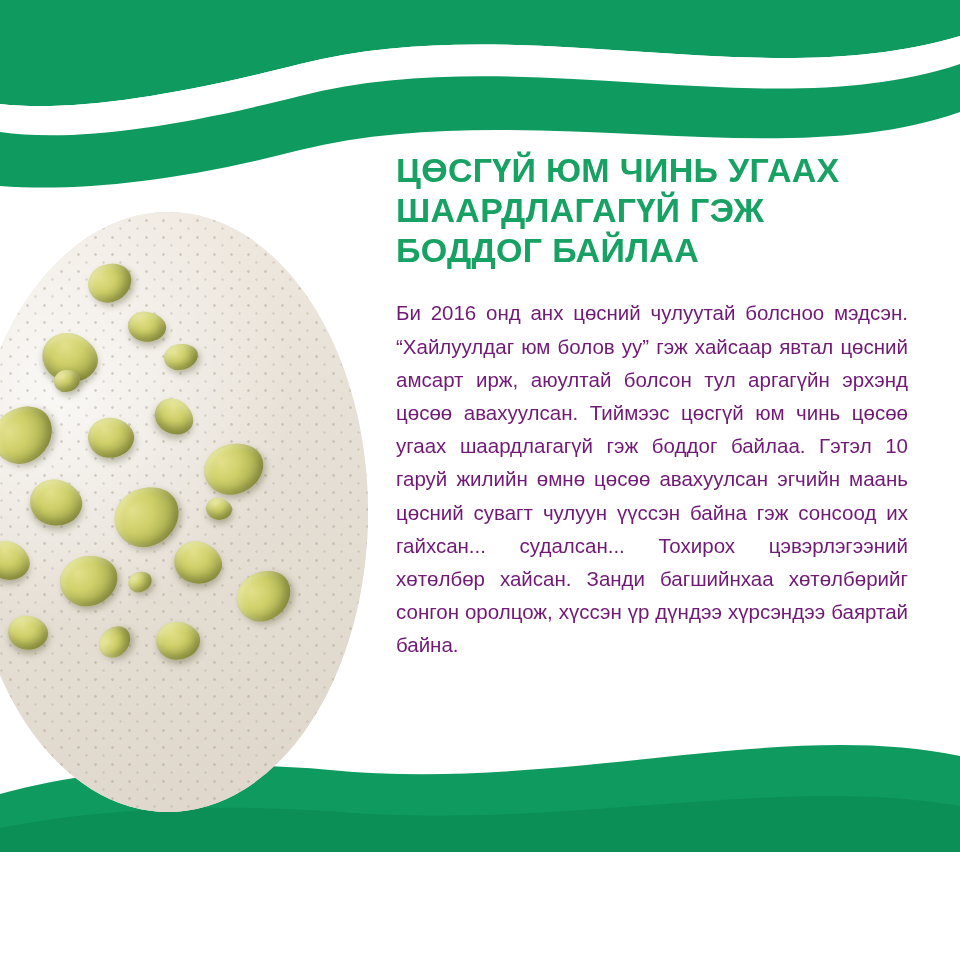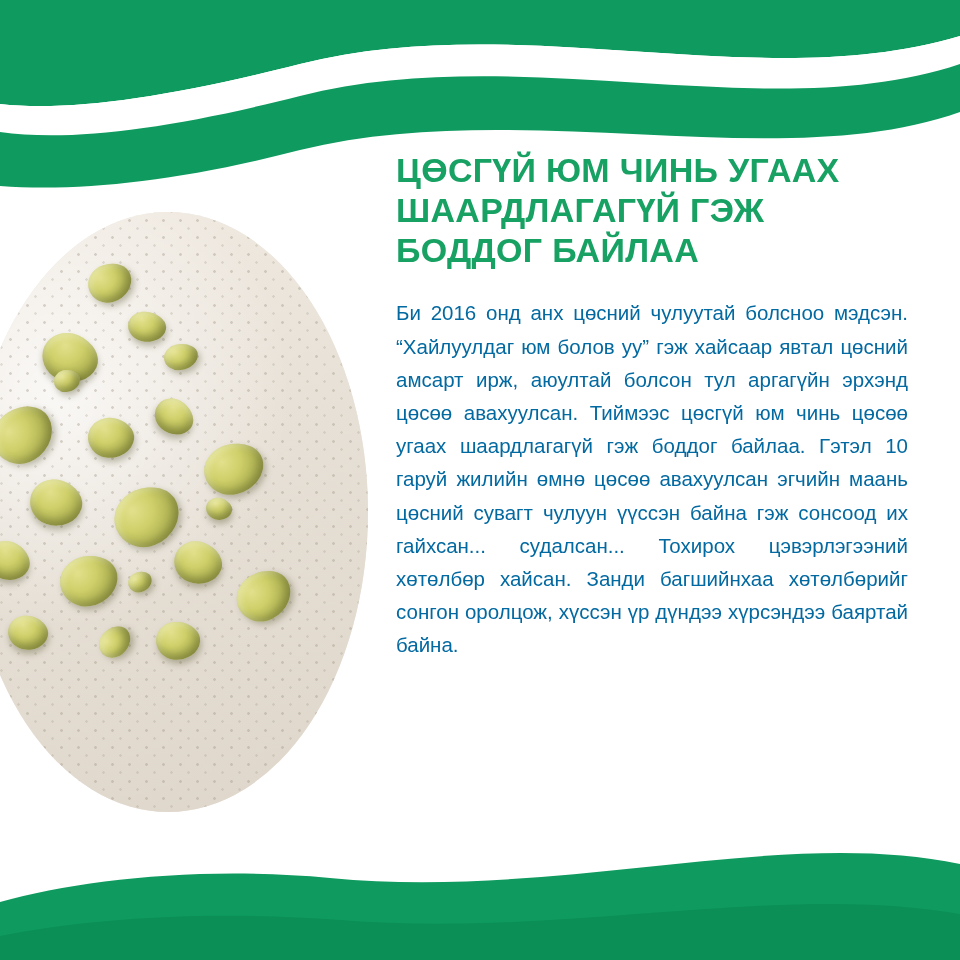--- a/index.html
+++ b/index.html
@@ -9,21 +9,21 @@
   body {
     width: 960px;
     height: 960px;
     background: #ffffff;
     font-family: "Liberation Sans", sans-serif;
     overflow: hidden;
   }
   .poster {
     position: relative;
     width: 960px;
-    height: 960px;
+    height: 852px;
     background: #ffffff;
     overflow: hidden;
   }
   
   .wave-top {
     position: absolute;
     left: 0;
     top: 0;
     width: 960px;
     height: 200px;
@@ -82,21 +82,21 @@
   .headline {
     color: #17a163;
     font-weight: bold;
     font-size: 34px;
     line-height: 1.18;
     letter-spacing: 0.3px;
     margin: 0 0 26px 0;
     text-transform: uppercase;
   }
   .body-text {
-    color: #0369a1;
+    color: #701a75;
     font-size: 20.5px;
     line-height: 1.62;
     text-align: justify;
     text-justify: inter-word;
     margin: 0;
   }
   .byline {
     margin-top: 14px;
     text-align: right;
     color: #111111;

